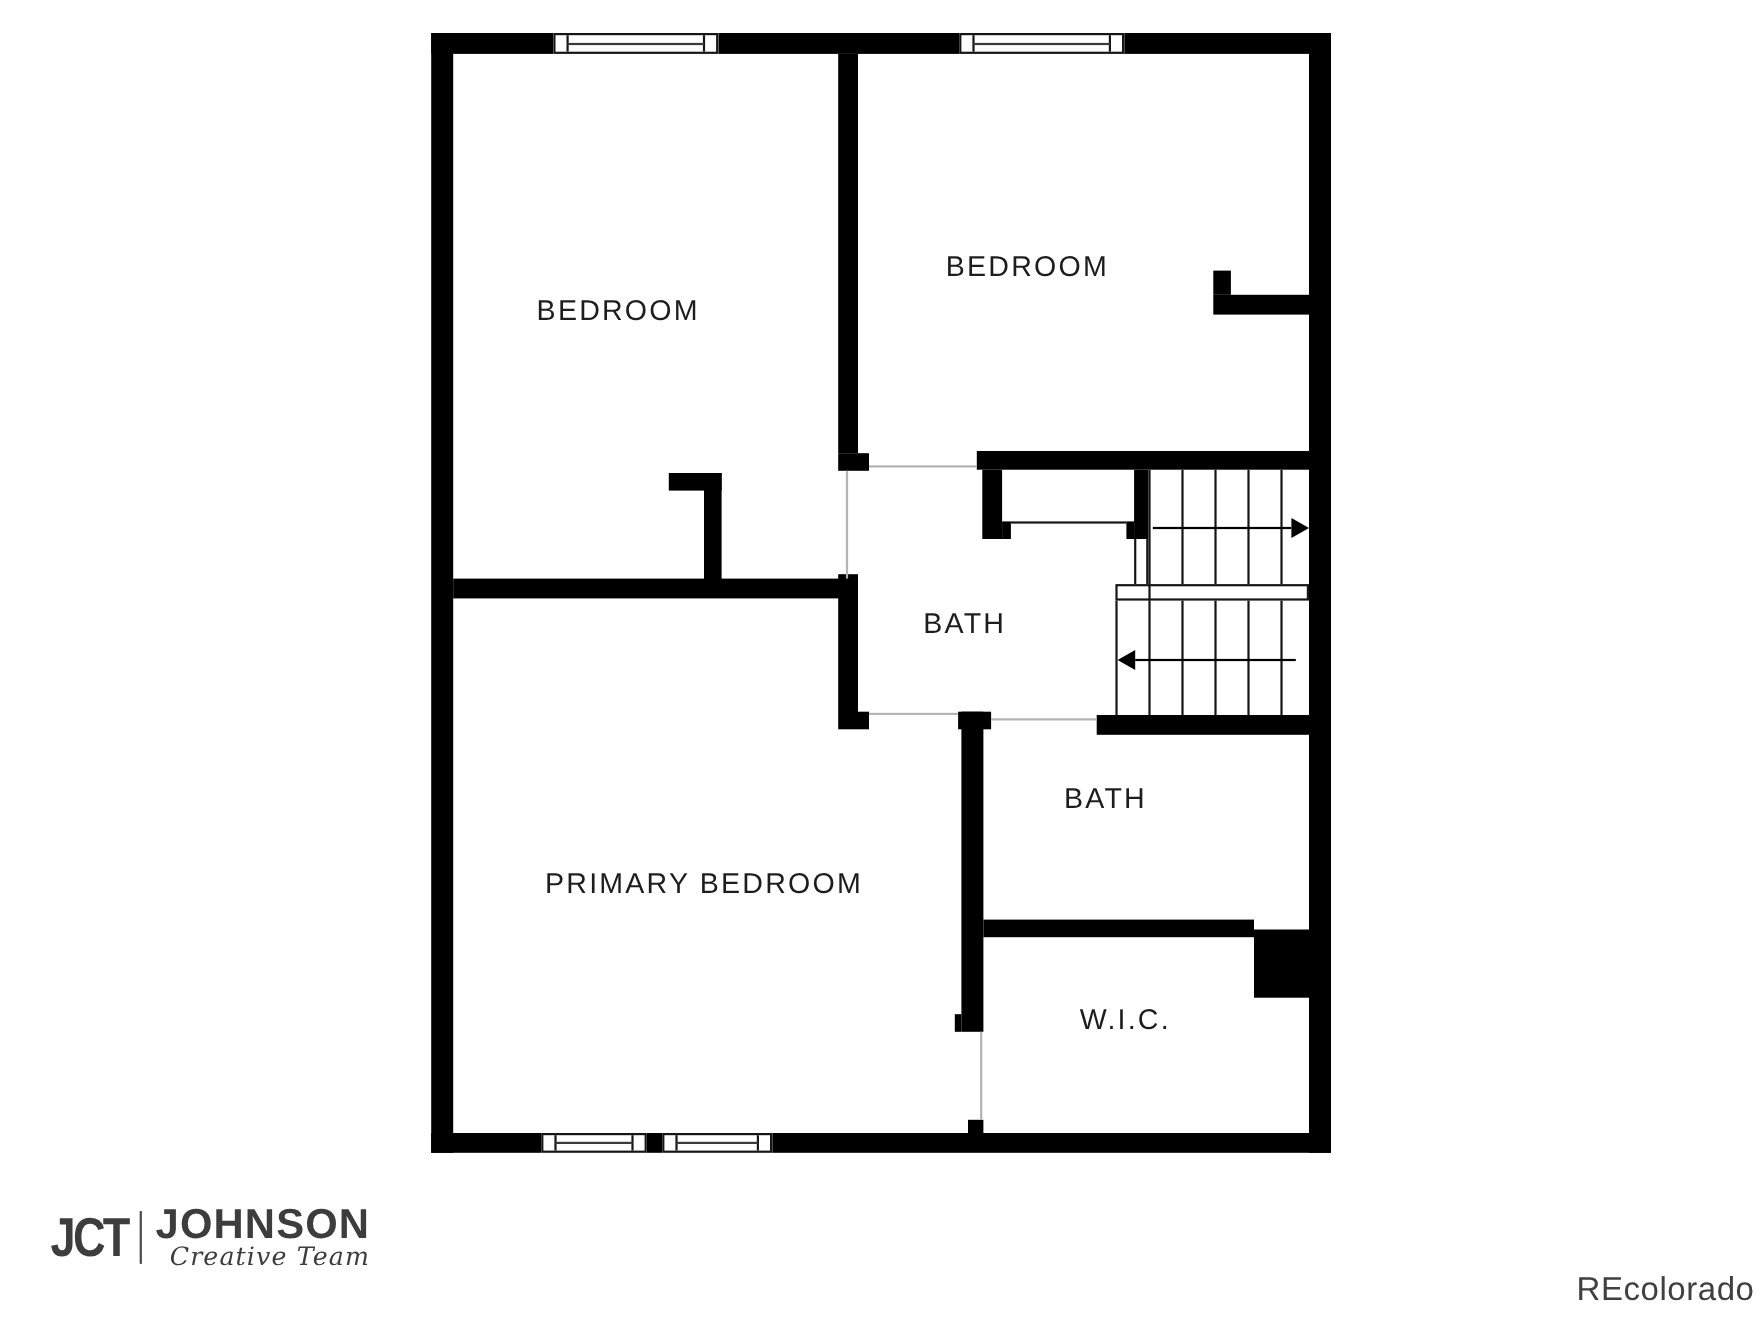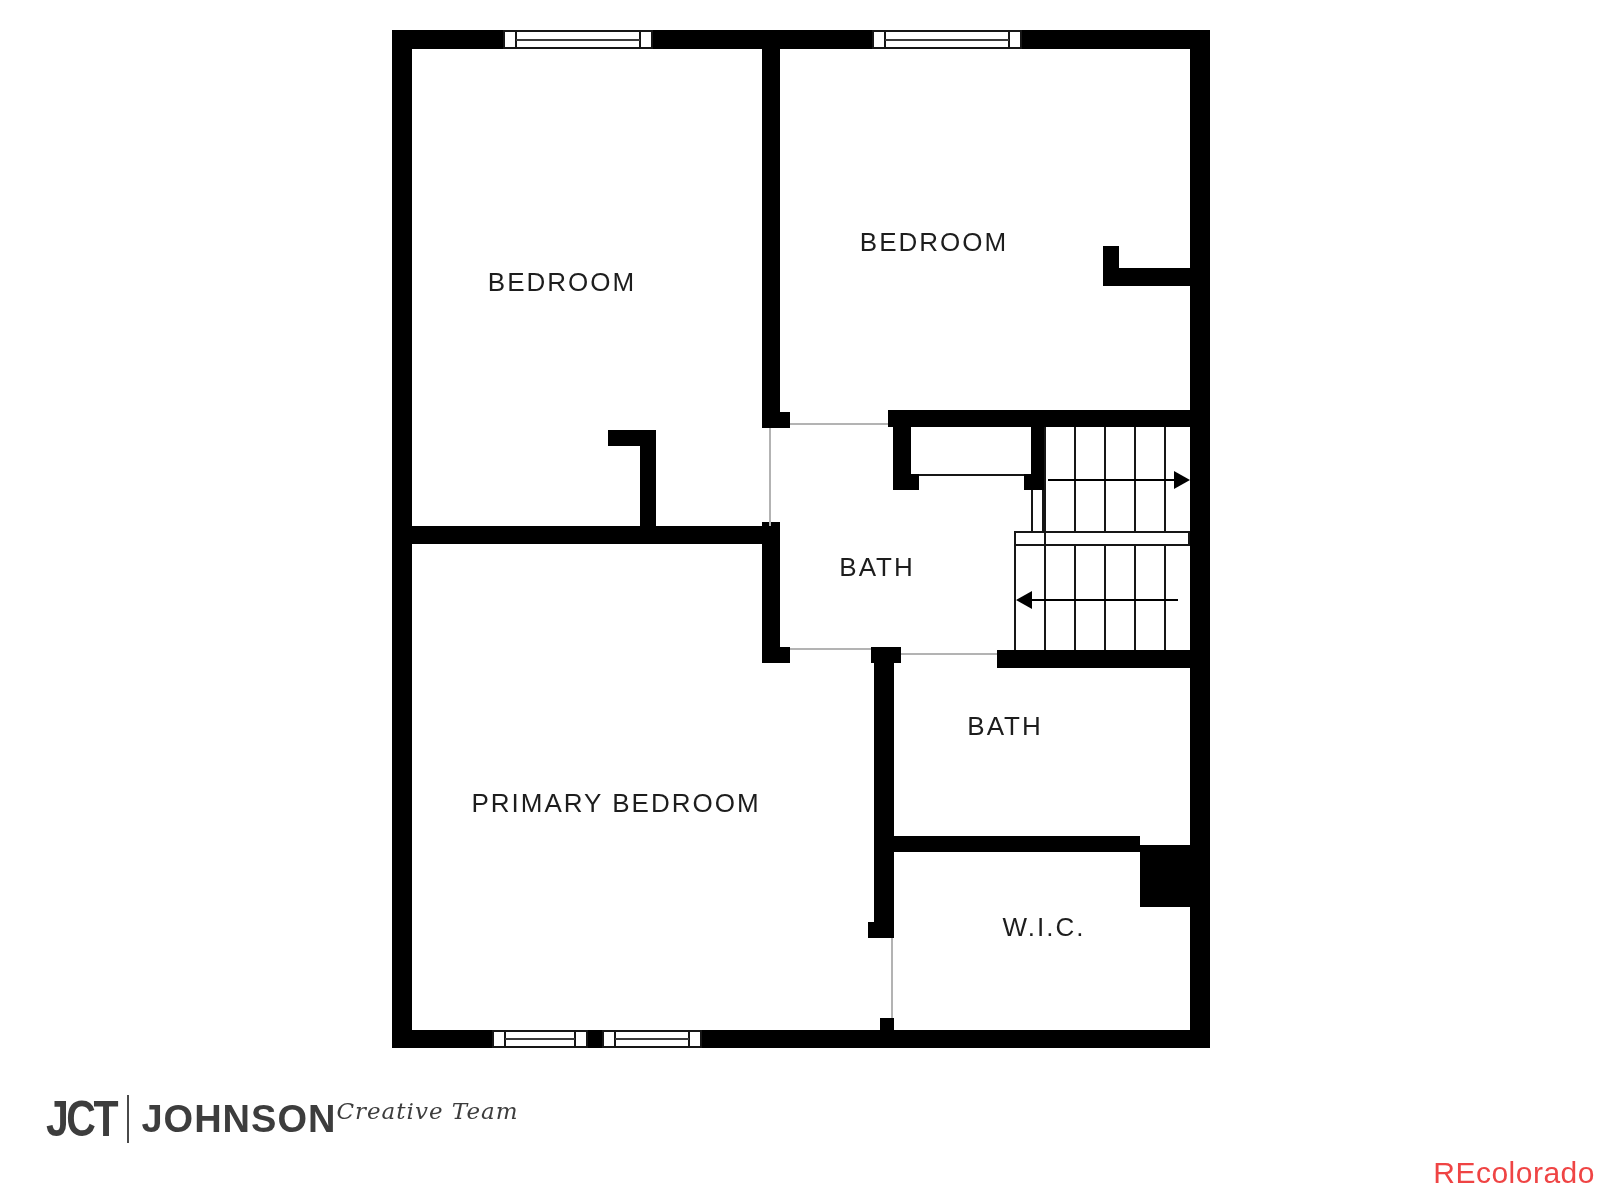--- a/index.html
+++ b/index.html
@@ -18,26 +18,26 @@
               letter-spacing:2px;font-weight:500;white-space:nowrap;}
   .arrow-shaft{position:absolute;background:#000;}
   .arrow-head-right{position:absolute;width:0;height:0;border-top:9px solid transparent;
                     border-bottom:9px solid transparent;border-left:16px solid #000;}
   .arrow-head-left{position:absolute;width:0;height:0;border-top:9px solid transparent;
                    border-bottom:9px solid transparent;border-right:16px solid #000;}
   .logo{position:absolute;left:46px;top:1094px;display:flex;align-items:center;color:#3d3d3d;}
   .logo-mark{font-size:50px;font-weight:bold;letter-spacing:-3px;transform:scaleX(0.82);
              transform-origin:left center;line-height:1;}
   .logo-sep{width:2px;height:48px;background:#4a4a4a;margin-left:-4px;margin-right:12px;}
-  .logo-block{display:flex;}
+  .logo-block{display:flex;flex-direction:column;}
   .logo-name{font-size:38px;font-weight:bold;letter-spacing:1px;line-height:1;}
   .logo-tagline{font-family:"DejaVu Serif",serif;font-style:italic;font-size:23px;
                 text-align:right;margin-top:-2px;letter-spacing:1px;}
   .watermark{position:absolute;left:1400px;top:1156px;width:195px;text-align:right;
-             font-size:30px;color:#ef4444;letter-spacing:0.5px;}
+             font-size:30px;color:#404040;letter-spacing:0.5px;}
 </style>
 </head>
 <body>
 
 <div class="canvas">
   <div>
 
     <div class="wall" style="left:392px;top:30px;width:111px;height:19px"></div>
     <div class="wall" style="left:653px;top:30px;width:219px;height:19px"></div>
     <div class="wall" style="left:1022px;top:30px;width:188px;height:19px"></div>
@@ -114,22 +114,22 @@
     <div class="sline" style="left:1164px;top:546px;width:2px;height:104px"></div>
     <div class="arrow-shaft" style="left:1048px;top:479px;width:126px;height:2px"></div>
     <div class="arrow-head-right" style="left:1174px;top:471px"></div>
     <div class="arrow-shaft" style="left:1032px;top:599px;width:146px;height:2px"></div>
     <div class="arrow-head-left" style="left:1016px;top:591px"></div>
 
     <div class="room-label" style="left:562px;top:282px">BEDROOM</div>
     <div class="room-label" style="left:934px;top:242px">BEDROOM</div>
     <div class="room-label" style="left:877px;top:567px">BATH</div>
     <div class="room-label" style="left:1005px;top:726px">BATH</div>
-    <div class="room-label" style="left:1044px;top:927px">W.I.C.</div>
-    <div class="room-label" style="left:616px;top:803px">PRIMARY BEDROOM</div>
+    <div class="room-label" style="left:1023px;top:927px">W.I.C.</div>
+    <div class="room-label" style="left:640px;top:803px">PRIMARY BEDROOM</div>
   </div>
 
   <div class="logo">
     <div class="logo-mark">JCT</div>
     <div class="logo-sep"></div>
     <div class="logo-block">
       <div class="logo-name">JOHNSON</div>
       <div class="logo-tagline">Creative Team</div>
     </div>
   </div>

